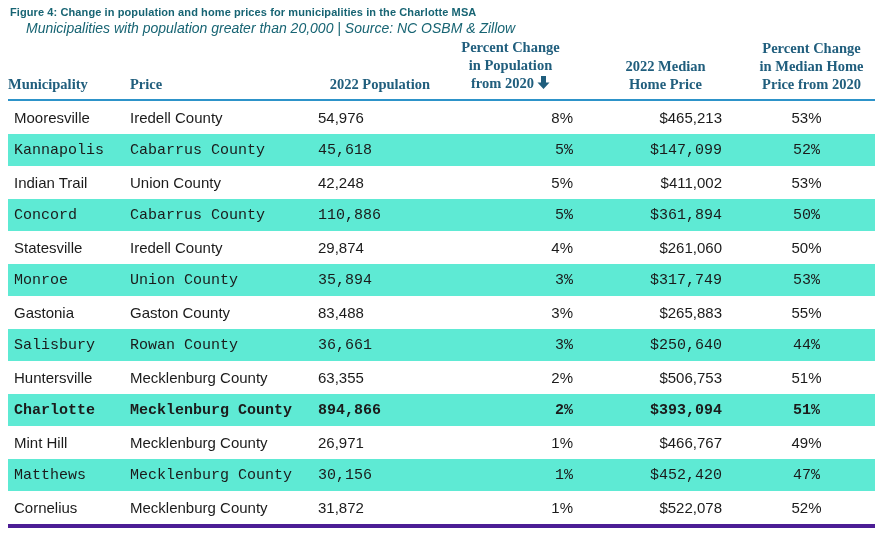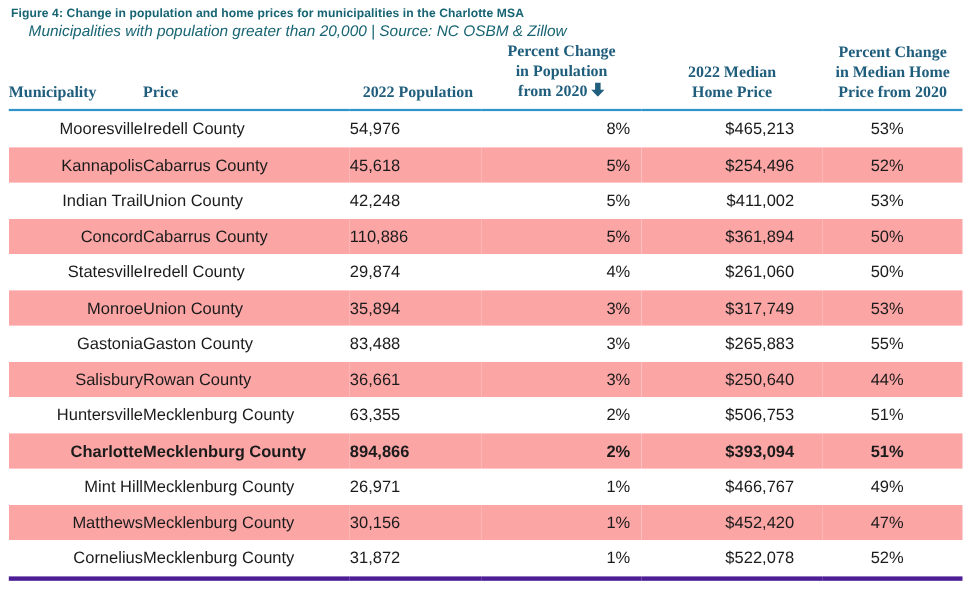--- a/index.html
+++ b/index.html
@@ -48,27 +48,27 @@
   thead th.h-center{text-align:center;}
   thead th .hline{display:block;}
   .sort-arrow{display:inline-block;vertical-align:-1px;margin-left:3px;}
   tbody td{
     height:32.5px;
     font-size:15px;
     padding:0;
     white-space:nowrap;
     overflow:hidden;
   }
-  tbody td.col0{padding-left:6px;text-align:right;}
+  tbody td.col0{padding-left:6px;text-align:left;}
   tbody td.col1{text-align:left;}
   tbody td.col2{text-align:left;padding-right:8px;}
   tbody td.col3{text-align:right;padding-right:10px;}
   tbody td.col4{text-align:right;padding-right:26px;}
   tbody td.col5{text-align:center;padding-right:10px;}
-  tbody tr.alt{background:#fca5a5;}
+  tbody tr.alt{background:#5eead4;font-family:Liberation Mono, monospace;}
   tbody tr.emphasis td{font-weight:bold;}
   tbody tr:last-child td{border-bottom:4px solid #4c1d95;}
 </style>
 </head>
 <body>
 
 <div class="fig">
   <h1 class="fig-title">Figure 4: Change in population and home prices for municipalities in the Charlotte MSA</h1>
   <p class="fig-subtitle">Municipalities with population greater than 20,000 | Source: NC OSBM &amp; Zillow</p>
 
@@ -111,21 +111,21 @@
           <td class="col2">54,976</td>
           <td class="col3">8%</td>
           <td class="col4">$465,213</td>
           <td class="col5">53%</td>
         </tr>
         <tr class="alt">
           <td class="col0">Kannapolis</td>
           <td class="col1">Cabarrus County</td>
           <td class="col2">45,618</td>
           <td class="col3">5%</td>
-          <td class="col4">$254,496</td>
+          <td class="col4">$147,099</td>
           <td class="col5">52%</td>
         </tr>
         <tr>
           <td class="col0">Indian Trail</td>
           <td class="col1">Union County</td>
           <td class="col2">42,248</td>
           <td class="col3">5%</td>
           <td class="col4">$411,002</td>
           <td class="col5">53%</td>
         </tr>

